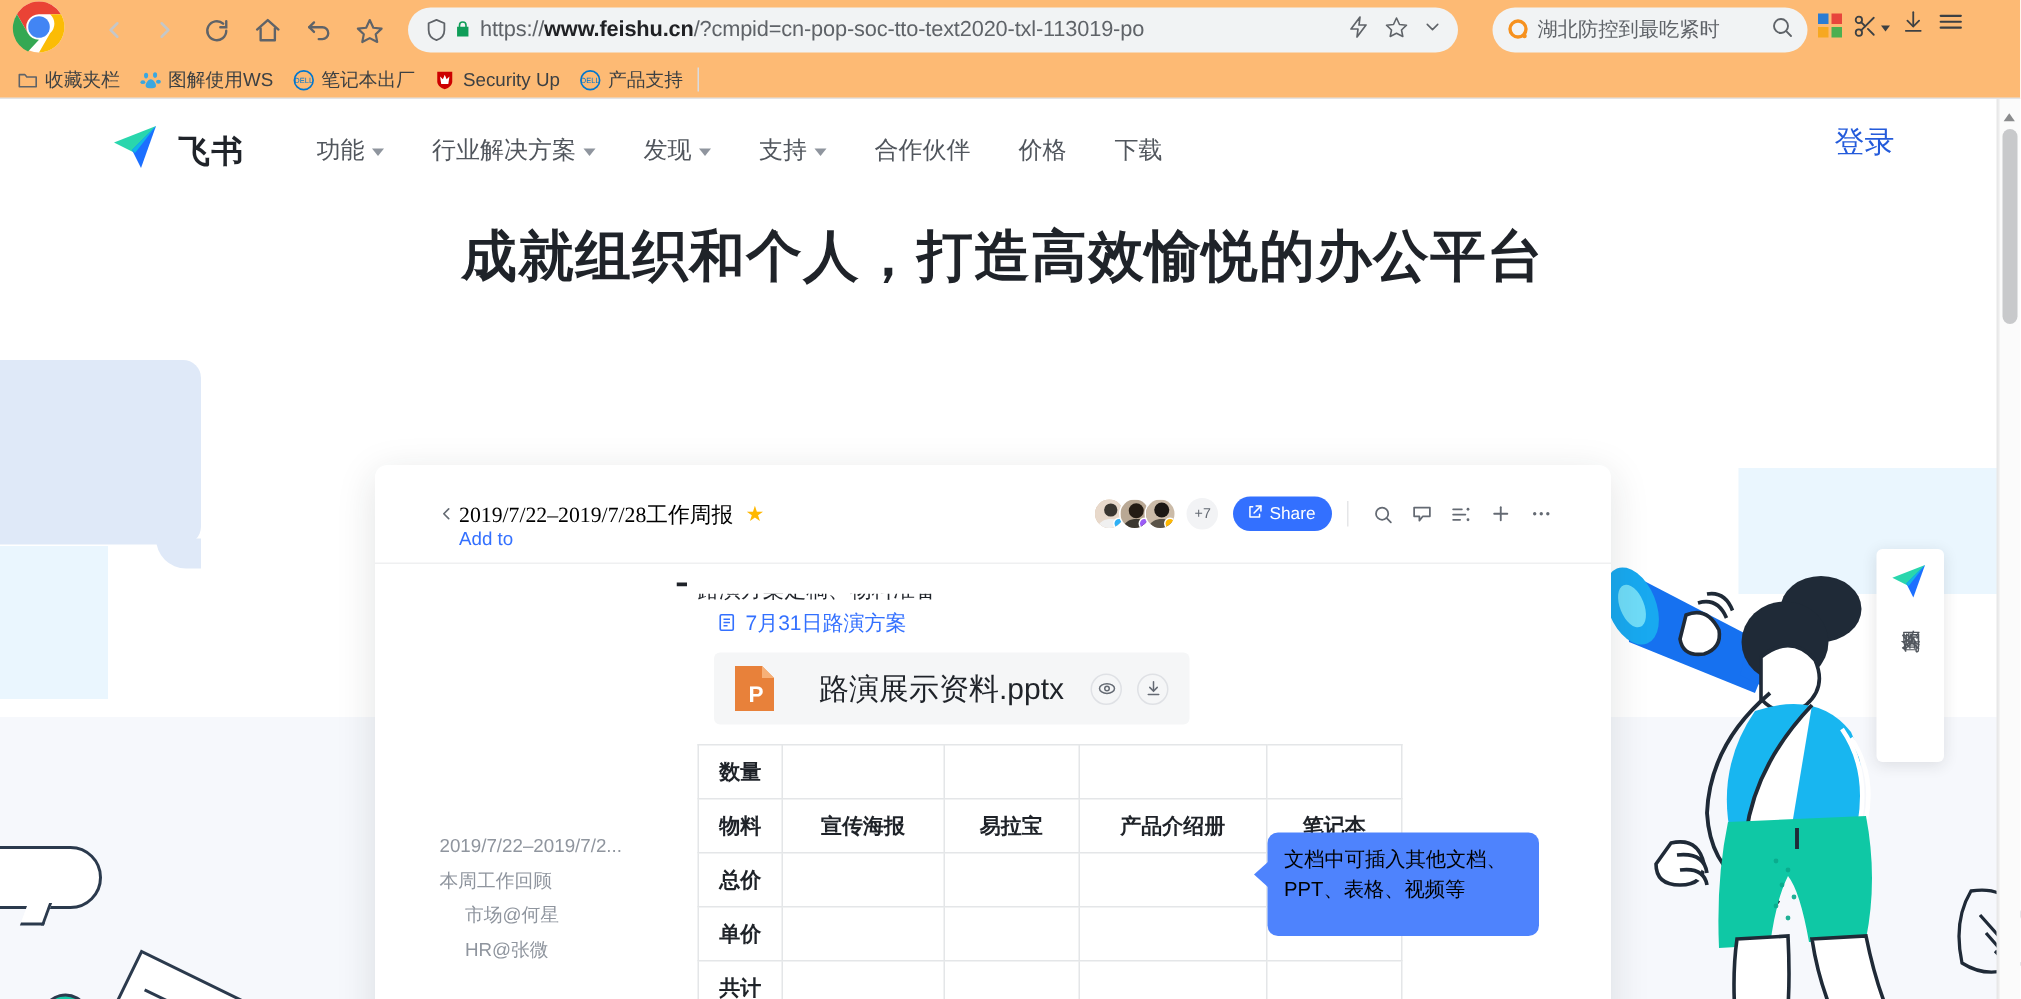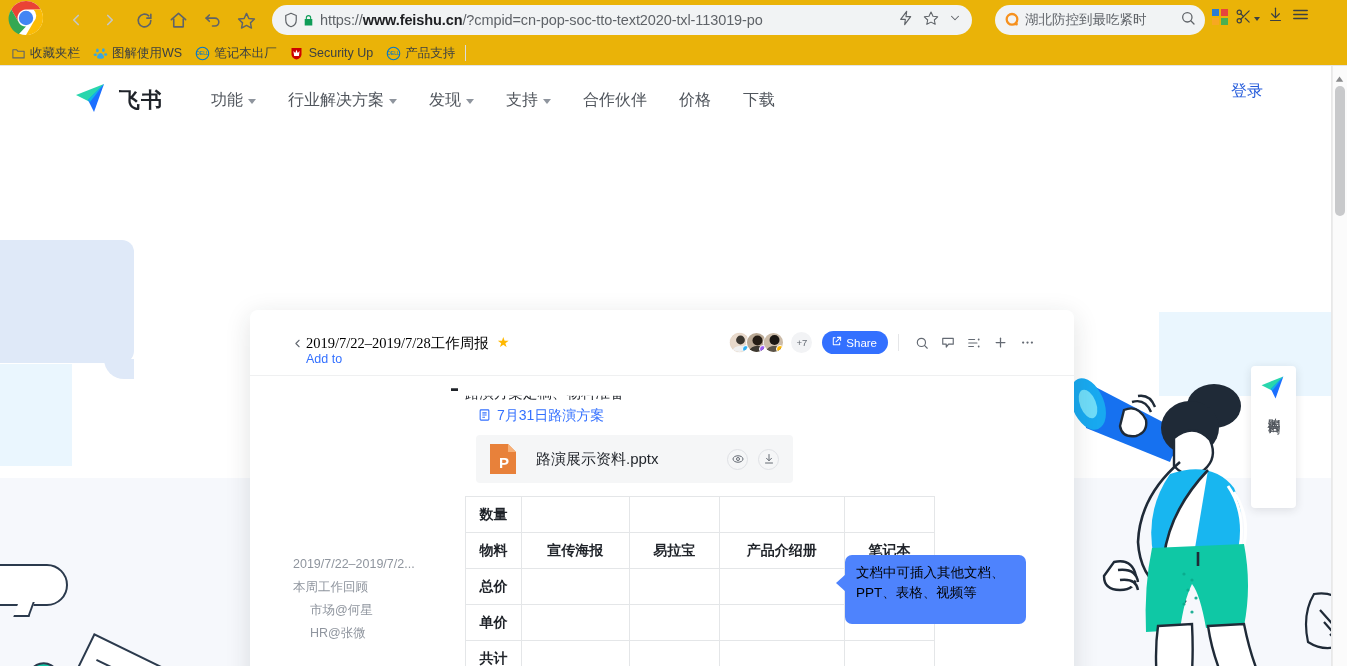--- a/index.html
+++ b/index.html
@@ -5,21 +5,21 @@
   * { box-sizing: border-box; margin: 0; padding: 0; }
   html, body {
     width: 1347px; height: 666px;
     overflow: hidden;
     font-family: "Liberation Sans", "DejaVu Sans", sans-serif;
     background: #ffffff;
   }
   #root { position: relative; width: 1347px; height: 666px; overflow: hidden; background:#fff; }
 
   
-  .chrome { position:absolute; left:0; top:0; width:1347px; height:66px; background:#eab308;padding-left:47px; }
+  .chrome { position:absolute; left:0; top:0; width:1347px; height:66px; background:#fdba74;padding-left:47px; }
   .chrome-top { position:absolute; left:0; top:0; width:1347px; height:40px; display:flex; align-items:center; }
   .chrome-logo { position:absolute; left:2px; top:-6px; width:48px; height:48px; }
   .nav-btns { position:absolute; left:60px; top:4px; display:flex; align-items:center; gap:2px; }
   .nav-btn { width:32px; height:32px; display:flex; align-items:center; justify-content:center;
              border-radius:16px; color:#5f6368; }
   .nav-btn.disabled { color:#c4c7c9; }
   .nav-btn svg { display:block; }
 
   .omnibox { position:absolute; left:272px; top:5px; width:700px; height:30px;
              background:#f1f3f4; border-radius:15px; display:flex; align-items:center; padding:0 10px; }
@@ -57,21 +57,21 @@
   .sitenav { position:absolute; left:0; top:0; width:1337px; height:67px; background:#fff;
              display:flex; align-items:center; z-index:30; }
   .brand { position:absolute; left:74px; top:16px; display:flex; align-items:center; gap:9px; }
   .brand-name { font-size:21px; color:#1f2329; font-weight:bold; letter-spacing:1px; }
   .navlinks { position:absolute; left:195px; top:22px; display:flex; align-items:flex-end; gap:0px; }
   .navlink { display:flex; align-items:center; gap:5px; font-size:16px; color:#51565d;
              padding:0 16px; height:24px; white-space:nowrap; }
   .caret { width:0; height:0; border-left:4px solid transparent; border-right:4px solid transparent;
            border-top:5px solid #8f959e; margin-top:2px; }
   .nav-right { position:absolute; right:74px; top:15px; display:flex; align-items:center; gap:23px; }
-  .login-link { font-size:16px; color:#245bdb;margin-left:35px; }
+  .login-link { font-size:20px; color:#245bdb;margin-left:35px; }
   .cta-btn { background:#145cfb; color:#fff; font-size:16px; border-radius:22px;
              padding:0 26px; height:38px; display:flex; align-items:center; justify-content:center; }
 
   
   .hero-title { position:absolute; left:0; top:80px; width:1337px; text-align:center;
                 font-size:37px; font-weight:bold; color:#1f2329; letter-spacing:1px; }
 
   
   .illus { position:absolute; pointer-events:none; }
   .bg-band { position:absolute; left:0; top:412px; width:1337px; height:254px; background:#f6f8fc; }
@@ -137,21 +137,21 @@
   .content { position:absolute; left:215px; top:0px; width:520px; }
   .cut-line { position:absolute; left:0px; top:8px; font-size:14.5px; color:#1f2329; white-space:nowrap;
               clip-path: inset(62% 0 0 0); }
   .cut-bullet { position:absolute; left:-14px; top:8px; width:7px; height:7px; background:#1f2329;
                 clip-path: inset(62% 0 0 0); }
   .doclink { position:absolute; left:13px; top:31px; font-size:14px; color:#3370ff;
              display:flex; align-items:center; gap:6px; }
   .filebox { position:absolute; left:11px; top:59px; width:317px; height:48px; background:#f5f6f7;
              border-radius:4px; display:flex; align-items:center; padding:0 14px; }
   .pptico { width:26px; height:30px; position:relative; flex:none; }
-  .filename { font-size:15px; color:#1f2329; margin-left:20px; }
+  .filename { font-size:20px; color:#1f2329; margin-left:30px; }
   .file-actions { margin-left:auto; display:flex; gap:10px; }
   .fa-btn { width:21px; height:21px; border-radius:50%; border:1px solid #dfe1e5; color:#646a73;
             display:flex; align-items:center; justify-content:center; }
 
   table.mtable { position:absolute; left:0px; top:120px; border-collapse:collapse; width:470px; }
   table.mtable td { border:1px solid #e4e6e8; height:36px; font-size:14px; color:#1f2329;
                     padding:0 14px; }
   table.mtable td.rh { font-weight:bold; width:56px; text-align:center; padding:0; }
   table.mtable td.ch { font-weight:bold; text-align:center; }
 
@@ -478,20 +478,21 @@
         </div>
         <div class="navlink">
           <span>下载</span>
         </div>
       </div>
       <div class="nav-right">
         <span class="login-link">登录</span>
       </div>
     </div>
 
+    <div class="hero-title">成就组织和个人，打造高效愉悦的办公平台</div>
 
     <div class="side-widget">
       <span>
         <svg width="28" height="25" viewBox="0 0 36 32">
           <path d="M2 13 L30 2 L16 20 Z" fill="#29d6ad"></path>
           <path d="M30 2 L20 30 L14 18 Z" fill="#1c6fff"></path>
           <path d="M30 2 L16 20 L14 18 Z" fill="#0fb5e8"></path>
         </svg>
       </span>
       <span class="wtext">购买咨询</span>

